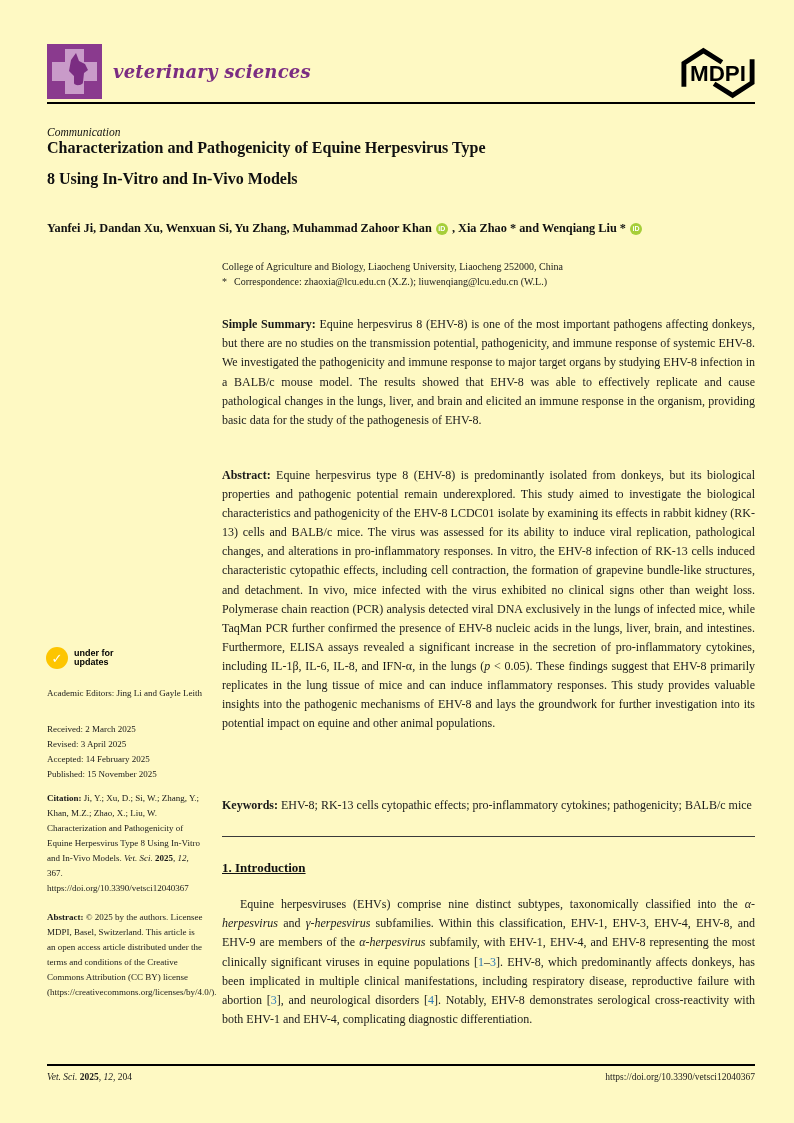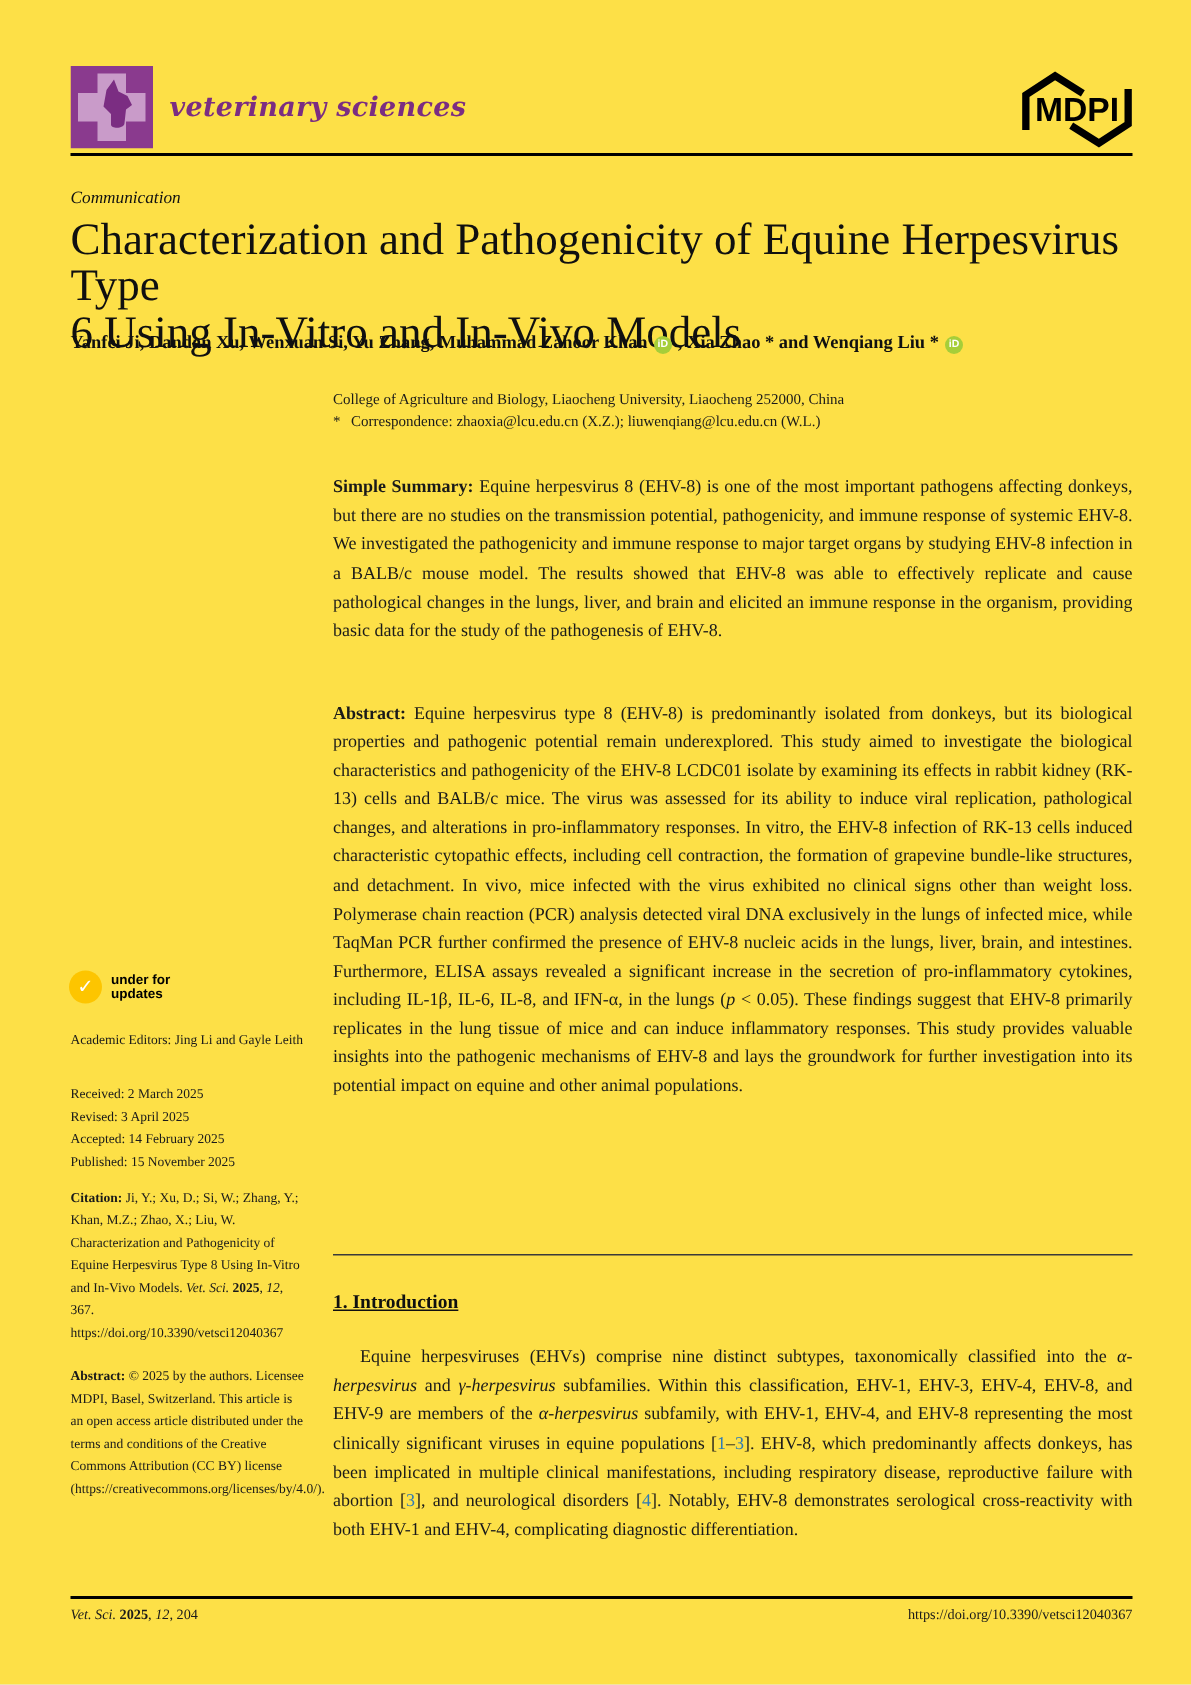--- a/index.html
+++ b/index.html
@@ -1,29 +1,29 @@
 <!DOCTYPE html>
 <html><head>
 <meta charset="utf-8">
 <style>
   html,body{margin:0;padding:0;background:#e8e8e8;}
-  .page{position:relative;width:794px;height:1123px;background:#fde047;margin:0 auto;
+  .page{position:relative;width:794px;height:1123px;background:#fef9c3;margin:0 auto;
         font-family:"Liberation Serif", serif;color:#1a1a1a;overflow:hidden;}
 
   
   .logo{position:absolute;left:47px;top:44px;width:55px;height:55px;}
   .jname{position:absolute;left:113px;top:44px;height:55px;display:flex;align-items:center;
          font-family:"DejaVu Serif", serif;font-style:italic;font-weight:bold;
          font-size:18px;color:#7b2d82;letter-spacing:0.2px;}
   .mdpi{position:absolute;left:680px;top:46px;width:76px;height:54px;}
   .hrule{position:absolute;left:47px;top:102px;width:708px;height:2px;background:#000;}
 
   
   .commtype{position:absolute;left:47px;top:126px;font-size:11.5px;font-style:italic;color:#111;}
-  .title{position:absolute;left:47px;top:144px;width:714px;font-size:30px;font-weight:normal;
+  .title{position:absolute;left:47px;top:132px;width:714px;font-size:16px;font-weight:bold;
          line-height:31px;color:#101010;}
   .title span{display:block;}
   .authors{position:absolute;left:47px;top:221px;width:714px;font-size:12.3px;font-weight:bold;
            white-space:nowrap;color:#101010;}
   .orcid{display:inline-flex;align-items:center;justify-content:center;width:12px;height:12px;
          border-radius:50%;background:#a6ce39;color:#fff;font-family:"Liberation Sans",sans-serif;
          font-size:7px;font-weight:bold;vertical-align:1px;margin:0 1px;}
 
   
   .affil{position:absolute;left:222px;top:259px;width:533px;font-size:10px;line-height:15px;}
@@ -78,40 +78,41 @@
       <path d="M4 41 L4 17 L24 4 L43 16" fill="none" stroke="#000" stroke-width="5" stroke-linejoin="miter"></path>
       <path d="M74 13 L74 37 L54 50 L35 38" fill="none" stroke="#000" stroke-width="5" stroke-linejoin="miter"></path>
       <text x="39" y="35" text-anchor="middle" font-family="Liberation Sans, sans-serif" font-size="23" font-weight="bold" fill="#000">MDPI</text>
     </svg>
   </div>
   <div class="hrule"></div>
 
   <div class="commtype">Communication</div>
   <div class="title">
     <span>Characterization and Pathogenicity of Equine Herpesvirus Type</span>
-    <span>6 Using In-Vitro and In-Vivo Models</span>
+    <span>8 Using In-Vitro and In-Vivo Models</span>
   </div>
   <div class="authors">
     <span>Yanfei Ji, Dandan Xu, Wenxuan Si, Yu Zhang, Muhammad Zahoor Khan</span>
     <span class="orcid">iD</span>
     <span>, Xia Zhao * and Wenqiang Liu *</span>
     <span class="orcid">iD</span>
   </div>
 
   <div class="affil">
     <div>College of Agriculture and Biology, Liaocheng University, Liaocheng 252000, China</div>
     <div>
       <span class="corr-marker">*</span><span>Correspondence: </span><span>zhaoxia@lcu.edu.cn</span><span> (X.Z.); </span><span>liuwenqiang@lcu.edu.cn</span><span> (W.L.)</span>
     </div>
   </div>
 
   <p class="summary"><strong>Simple Summary:</strong><span> Equine herpesvirus 8 (EHV-8) is one of the most important pathogens affecting donkeys, but there are no studies on the transmission potential, pathogenicity, and immune response of systemic EHV-8. We investigated the pathogenicity and immune response to major target organs by studying EHV-8 infection in a BALB/c mouse model. The results showed that EHV-8 was able to effectively replicate and cause pathological changes in the lungs, liver, and brain and elicited an immune response in the organism, providing basic data for the study of the pathogenesis of EHV-8.</span></p>
 
   <p class="abstract"><strong>Abstract:</strong><span> Equine herpesvirus type 8 (EHV-8) is predominantly isolated from donkeys, but its biological properties and pathogenic potential remain underexplored. This study aimed to investigate the biological characteristics and pathogenicity of the EHV-8 LCDC01 isolate by examining its effects in rabbit kidney (RK-13) cells and BALB/c mice. The virus was assessed for its ability to induce viral replication, pathological changes, and alterations in pro-inflammatory responses. In vitro, the EHV-8 infection of RK-13 cells induced characteristic cytopathic effects, including cell contraction, the formation of grapevine bundle-like structures, and detachment. In vivo, mice infected with the virus exhibited no clinical signs other than weight loss. Polymerase chain reaction (PCR) analysis detected viral DNA exclusively in the lungs of infected mice, while TaqMan PCR further confirmed the presence of EHV-8 nucleic acids in the lungs, liver, brain, and intestines. Furthermore, ELISA assays revealed a significant increase in the secretion of pro-inflammatory cytokines, including IL-1β, IL-6, IL-8, and IFN-α, in the lungs (</span><span class="it">p</span><span> &lt; 0.05). These findings suggest that EHV-8 primarily replicates in the lung tissue of mice and can induce inflammatory responses. This study provides valuable insights into the pathogenic mechanisms of EHV-8 and lays the groundwork for further investigation into its potential impact on equine and other animal populations.</span></p>
 
+  <p class="keywords"><strong>Keywords:</strong><span> EHV-8; RK-13 cells cytopathic effects; pro-inflammatory cytokines; pathogenicity; BALB/c mice</span></p>
 
   <div class="krule"></div>
 
   <div class="intro-h">1. Introduction</div>
   <p class="intro-p"><span>Equine herpesviruses (EHVs) comprise nine distinct subtypes, taxonomically classified into the </span><span class="it">α-herpesvirus</span><span> and </span><span class="it">γ-herpesvirus</span><span> subfamilies. Within this classification, EHV-1, EHV-3, EHV-4, EHV-8, and EHV-9 are members of the </span><span class="it">α-herpesvirus</span><span> subfamily, with EHV-1, EHV-4, and EHV-8 representing the most clinically significant viruses in equine populations [</span><span class="blue">1</span><span>–</span><span class="blue">3</span><span>]. EHV-8, which predominantly affects donkeys, has been implicated in multiple clinical manifestations, including respiratory disease, reproductive failure with abortion [</span><span class="blue">3</span><span>], and neurological disorders [</span><span class="blue">4</span><span>]. Notably, EHV-8 demonstrates serological cross-reactivity with both EHV-1 and EHV-4, complicating diagnostic differentiation.</span></p>
 
   <div class="badge">
     <div class="cfu-circle">✓</div>
     <div class="cfu-text">
       <div>under for</div>

